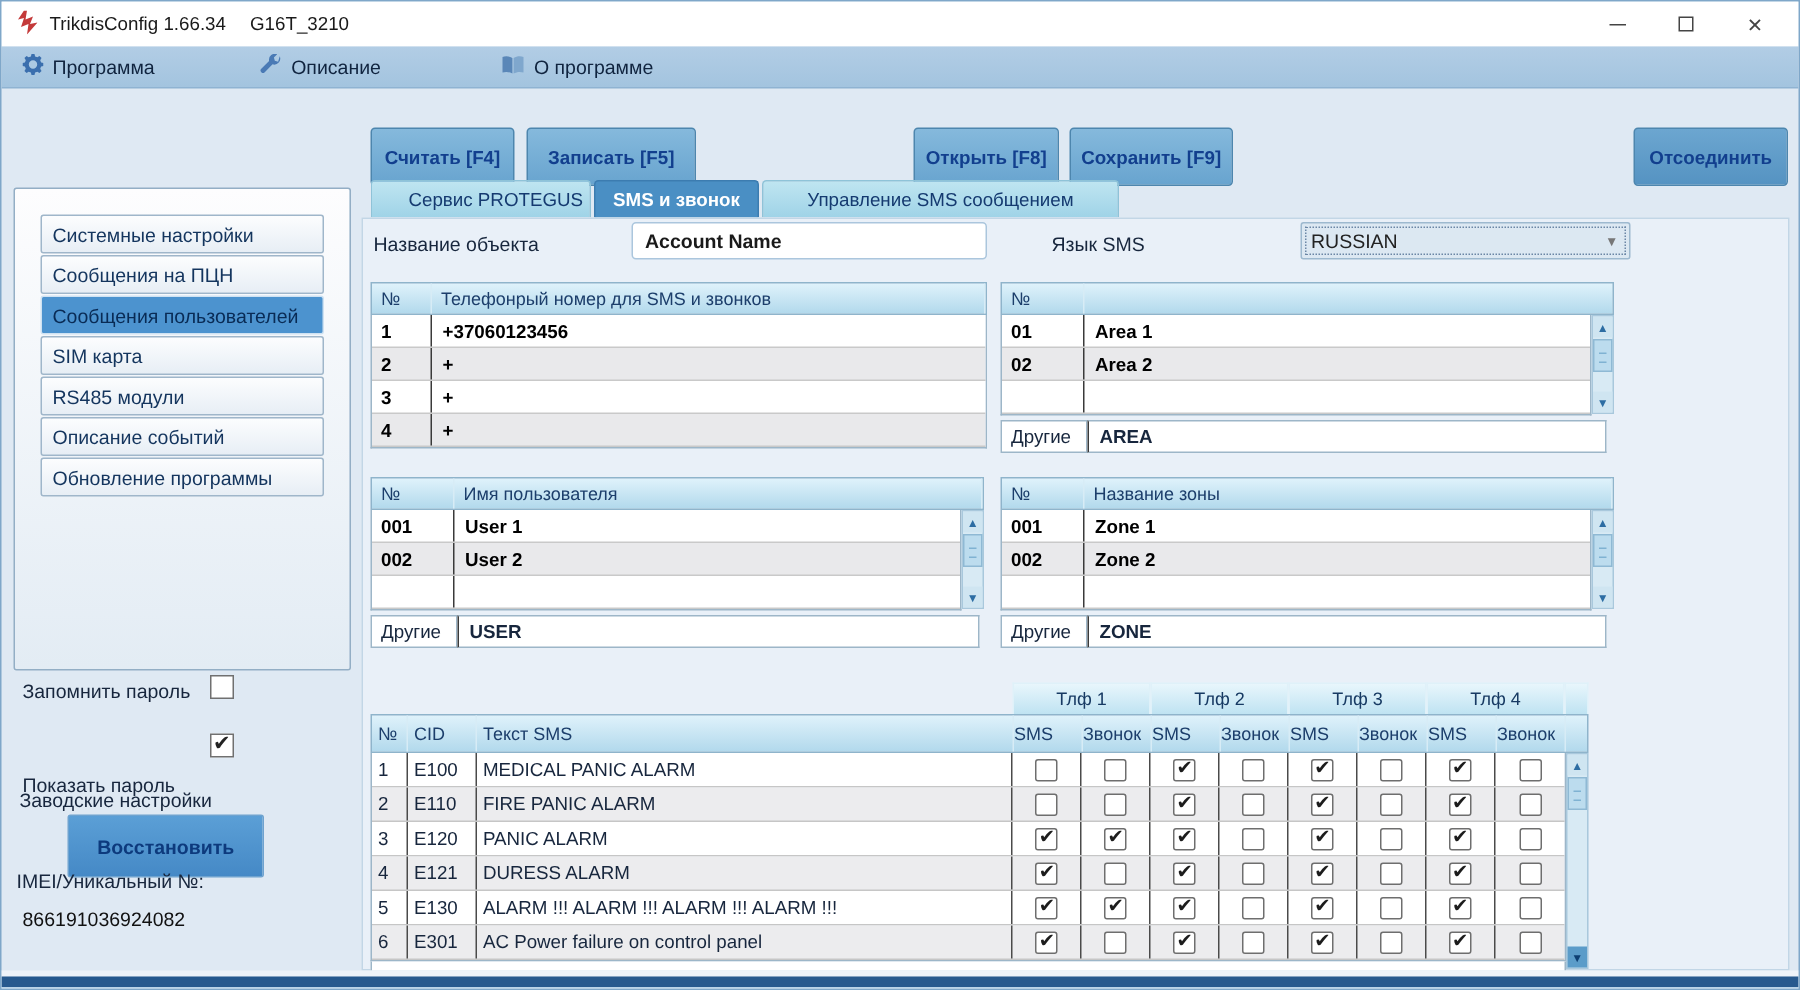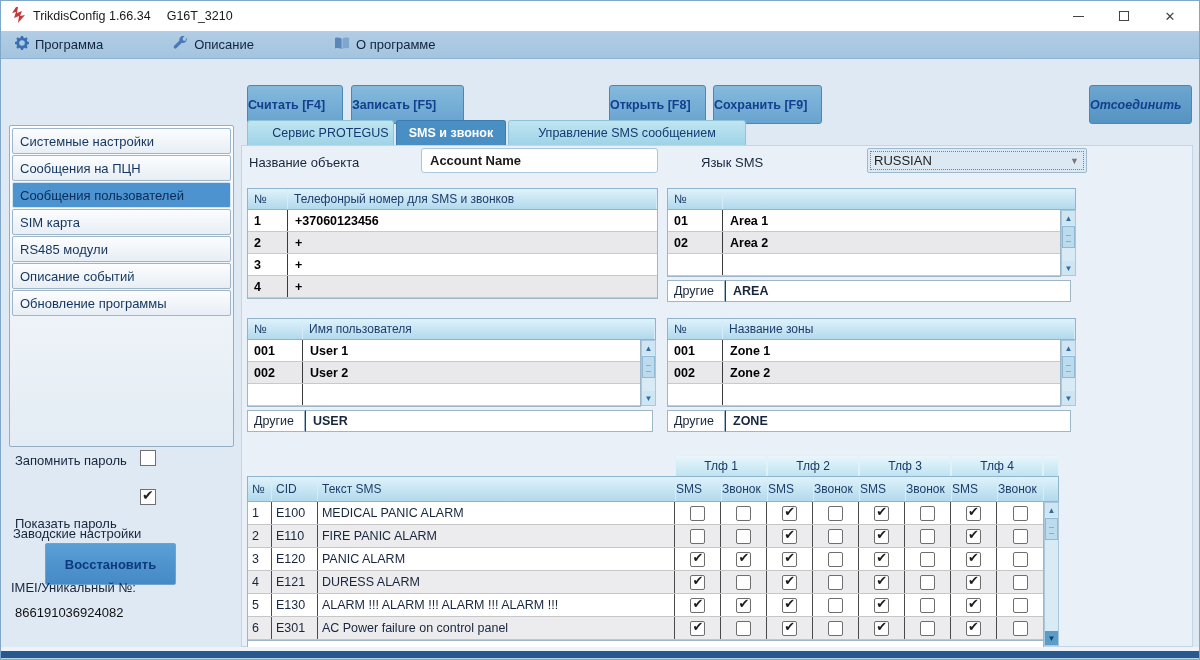--- a/index.html
+++ b/index.html
@@ -17,25 +17,25 @@
   .glyph-min { width:11px; height:1px; background:#444; display:inline-block; }
   .glyph-max { width:10px; height:10px; border:1px solid #444; display:inline-block; }
   .glyph-close { font-size:13px; color:#444; }
 
   
   .menubar { position:absolute; left:0; top:30px; width:100%; height:28px; background:linear-gradient(#b2cde5,#a3c4df); display:flex; align-items:center; border-bottom:1px solid #8fb3d2; }
   .menu-item { display:flex; align-items:center; gap:6px; padding:0 10px; height:100%; color:#10243f; }
   .menu-item:nth-child(1){ margin-left:4px; } .menu-item:nth-child(2){ margin-left:50px; } .menu-item:nth-child(3){ margin-left:60px; }
 
   
-  .tbtn { position:absolute; top:84px; height:39px; background:linear-gradient(#85b9dc,#68a4cf); border:1px solid #4d86ae; border-radius:3px; color:#123f8e; font-weight:700; font-size:12.5px; display:flex; align-items:center; }
+  .tbtn { position:absolute; top:84px; height:39px; background:linear-gradient(#85b9dc,#68a4cf); border:1px solid #4d86ae; border-radius:3px; color:#123f8e; font-weight:700; font-size:12.5px; display:flex; align-items:center; justify-content:center; }
   .tbtn.dark { background:linear-gradient(#6ca6d0,#5593c2); }
 
   
-  .sidebar { position:absolute; left:8px; top:124px; width:225px; height:322px; border:1px solid #93aec5; border-radius:2px; background:linear-gradient(#fdfdfe,#e3ecf4); padding:1px; }
+  .sidebar { position:absolute; left:8px; top:124px; width:225px; height:322px; border:1px solid #93aec5; border-radius:2px; background:linear-gradient(#fdfdfe,#e3ecf4); padding:16px; }
   .side-item { height:26px; margin:1px; border:1px solid #9fb6ca; border-radius:2px; background:linear-gradient(#fcfdfe,#e7eef5); display:flex; align-items:center; padding-left:7px; color:#14355e; white-space:nowrap; overflow:hidden; }
   .side-item.selected { background:#4c93cf; border-color:#cfe2f2; color:#092b55; }
 
   
   .lbl { position:absolute; color:#17263d; }
   .pwd-cb { position:absolute; left:139px; width:16px; height:16px; background:#fff; border:1px solid #707070; }
   .pwd-cb.checked::after { content:"✔"; position:absolute; left:1px; top:-3px; font-size:14px; color:#222; }
   .restore-btn { position:absolute; left:44px; top:542px; width:131px; height:42px; background:linear-gradient(#5b9fd6,#4589c6); border:1px solid #6fa3cf; border-radius:2px; color:#0d3a7d; font-weight:700; display:flex; align-items:center; justify-content:center; }
 
   
@@ -146,21 +146,21 @@
     </div>
   <div class="tbtn" style="left:350px;width:113px;">
       <span>Записать [F5]</span>
     </div>
   <div class="tbtn" style="left:608px;width:97px;">
       <span>Открыть [F8]</span>
     </div>
   <div class="tbtn" style="left:712px;width:109px;">
       <span>Сохранить [F9]</span>
     </div>
-  <div class="tbtn dark" style="left:1088px;width:103px;font-style:italic;">
+  <div class="tbtn dark" style="left:1088px;width:103px;">
       <span>Отсоединить</span>
     </div>
 
   <div class="sidebar">
     <div class="side-item">
         <span>Системные настройки</span>
       </div>
     <div class="side-item">
         <span>Сообщения на ПЦН</span>
       </div>

